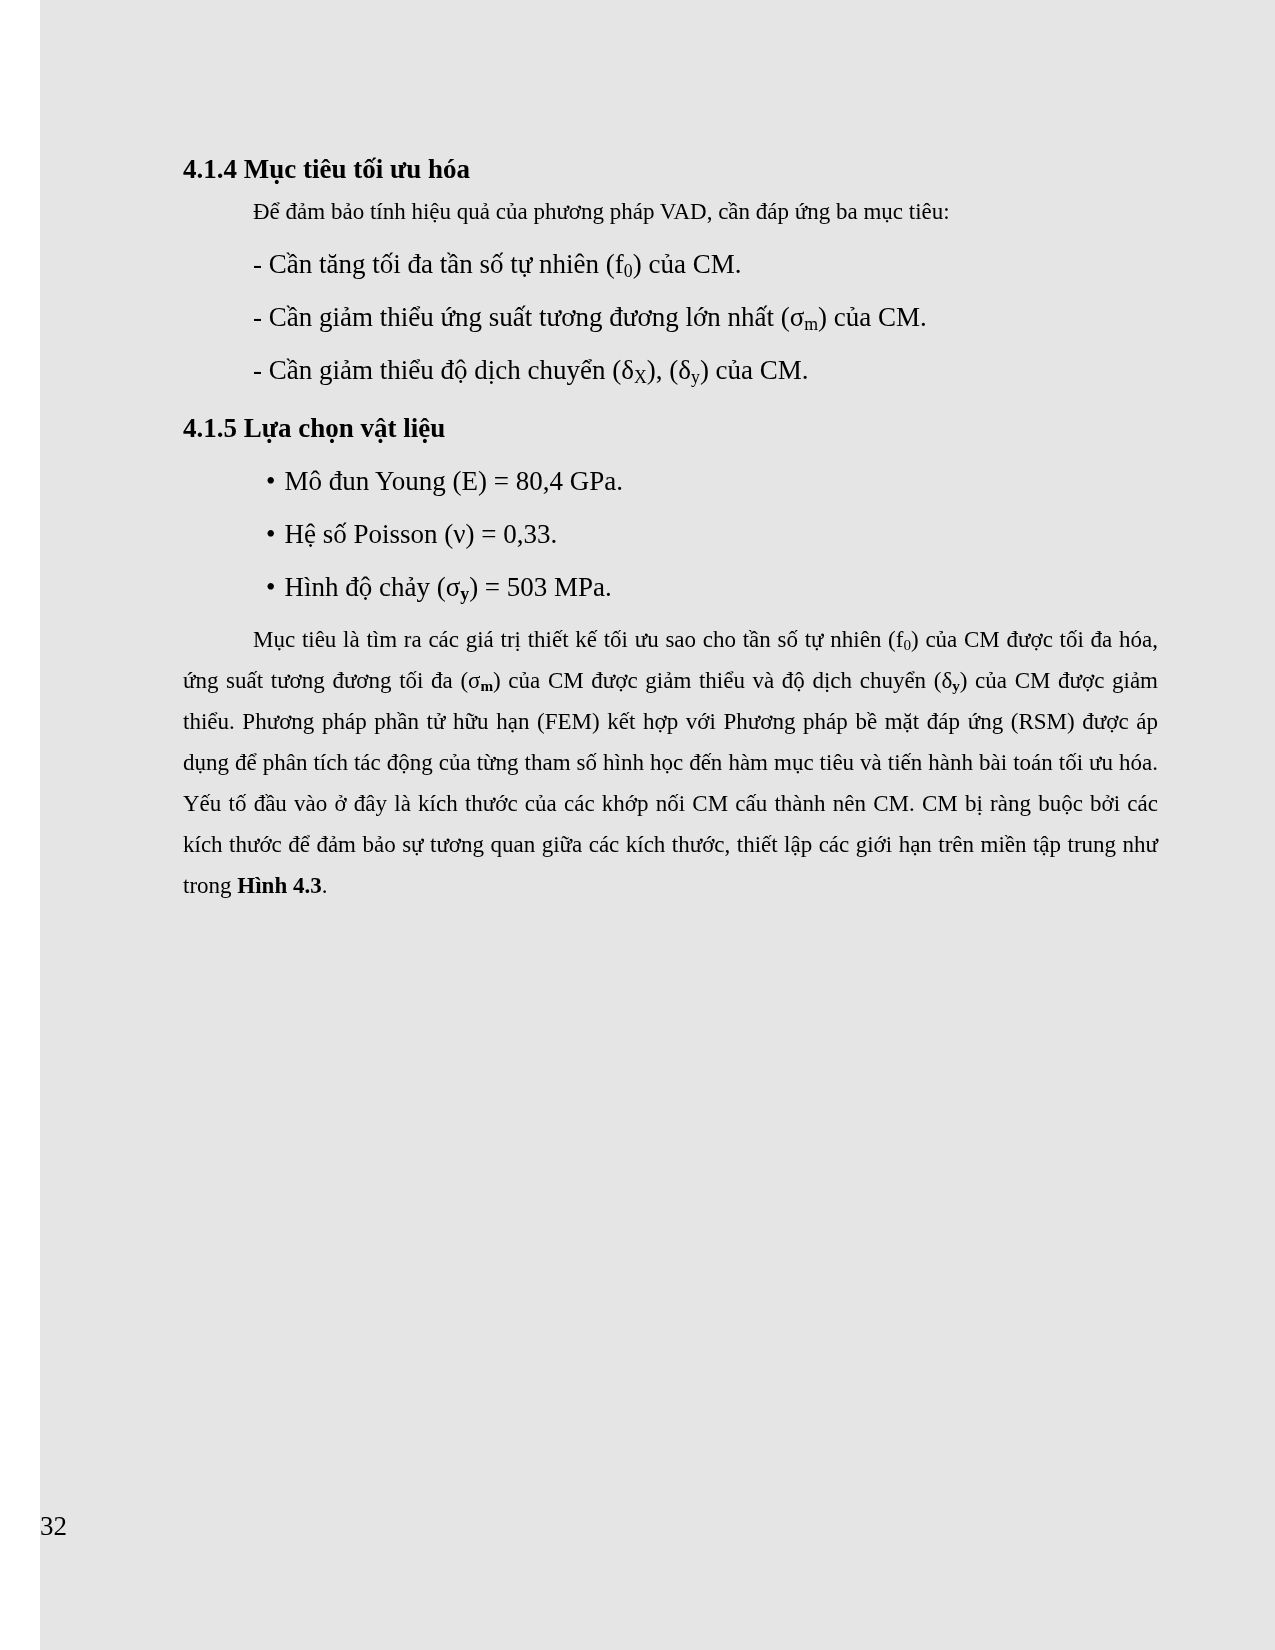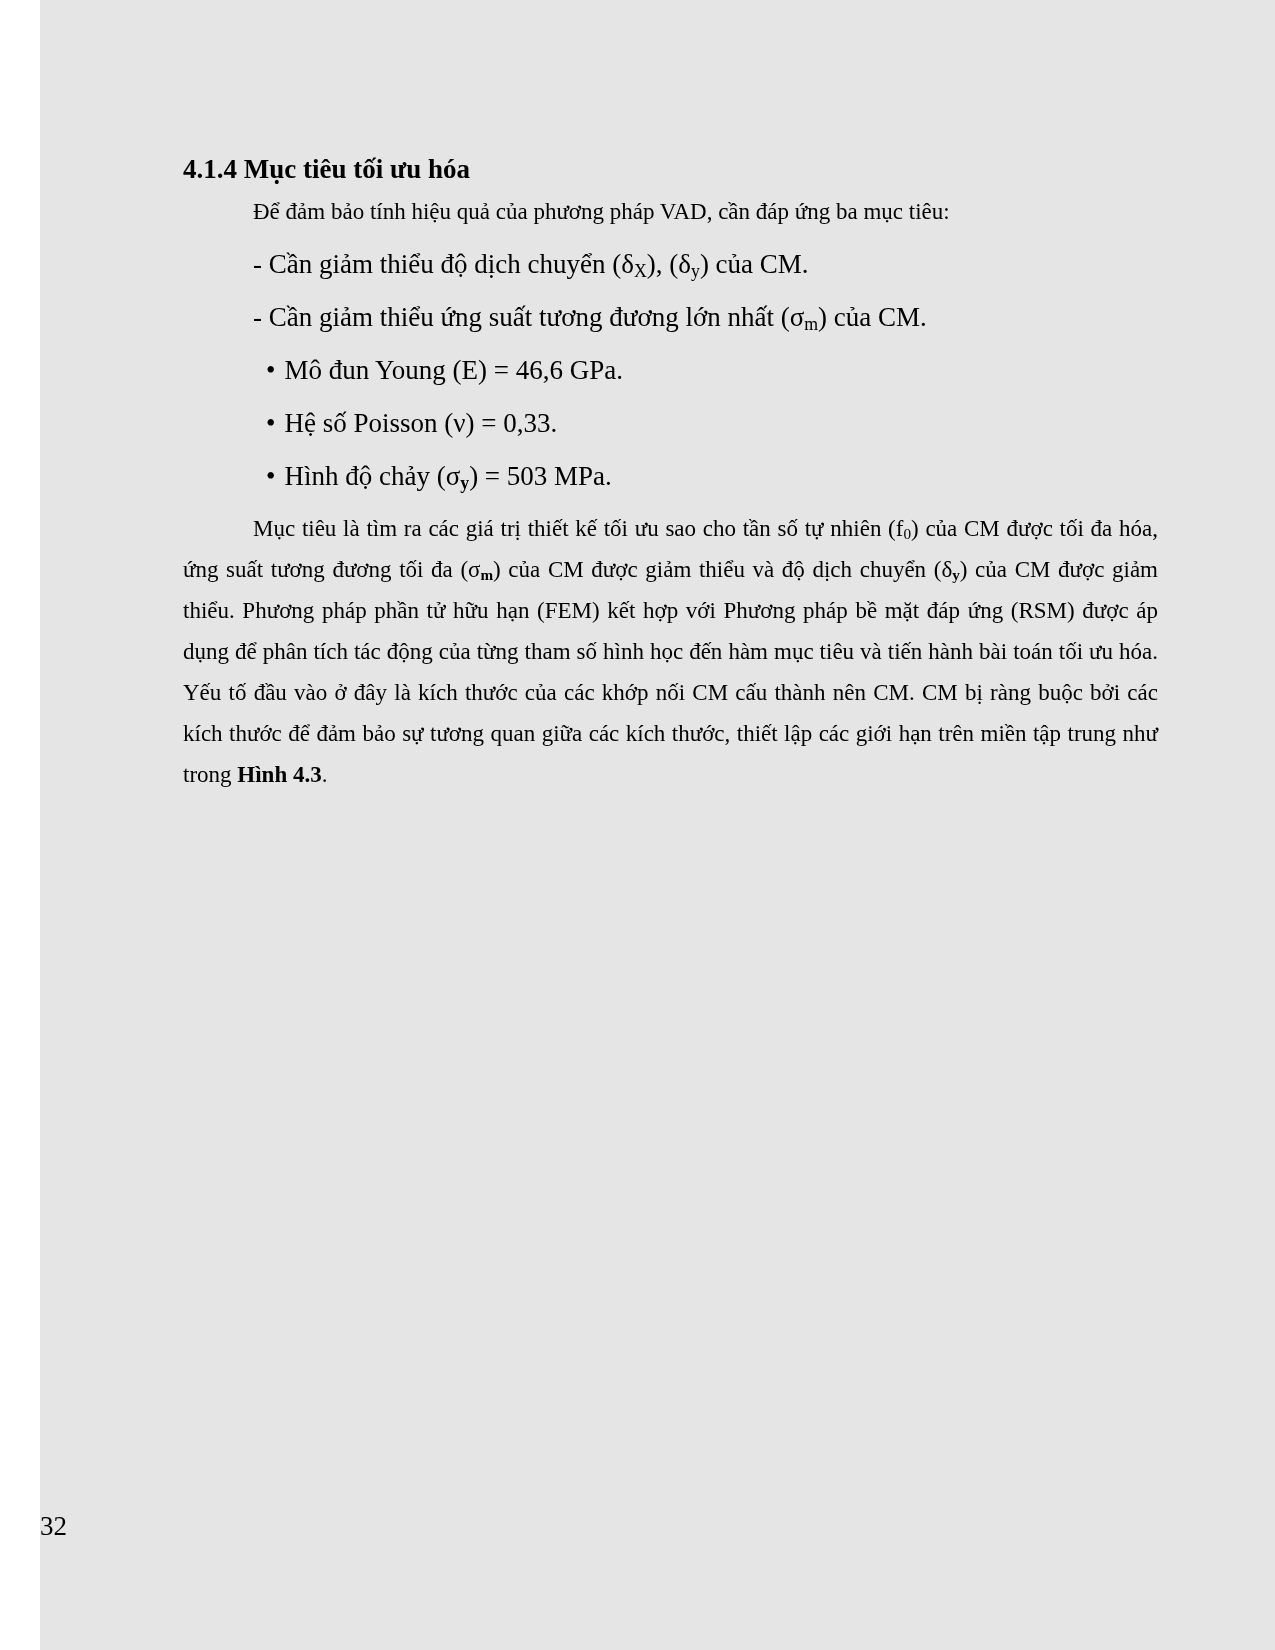--- a/index.html
+++ b/index.html
@@ -76,26 +76,28 @@
   }
 </style>
 </head>
 <body>
 
 <div class="page">
 
   <section>
     <h2 class="heading">4.1.4 Mục tiêu tối ưu hóa</h2>
     <p class="para indent-first mt-p414">Để đảm bảo tính hiệu quả của phương pháp VAD, cần đáp ứng ba mục tiêu:</p>
+    <p class="dash-item"><span>- Cần tăng tối đa tần số tự nhiên (f</span><sub>0</sub><span>) của CM.</span></p>
+    <p class="dash-item"><span>- Cần giảm thiểu ứng suất tương đương lớn nhất (σ</span><sub>m</sub><span>) của CM.</span></p>
     <p class="dash-item"><span>- Cần giảm thiểu độ dịch chuyển (δ</span><sub>X</sub><span>), (δ</span><sub>y</sub><span>) của CM.</span></p>
-    <p class="dash-item"><span>- Cần giảm thiểu ứng suất tương đương lớn nhất (σ</span><sub>m</sub><span>) của CM.</span></p>
   </section>
 
   <section>
-    <p class="bullet-item"><span class="bullet-marker">•</span><span><span>Mô đun Young (E) = 46,6 GPa.</span></span></p>
+    <h2 class="heading mt-h415">4.1.5 Lựa chọn vật liệu</h2>
+    <p class="bullet-item"><span class="bullet-marker">•</span><span><span>Mô đun Young (E) = 80,4 GPa.</span></span></p>
     <p class="bullet-item"><span class="bullet-marker">•</span><span><span>Hệ số Poisson (ν) = 0,33.</span></span></p>
     <p class="bullet-item"><span class="bullet-marker">•</span><span><span>Hình độ chảy (σ</span><sub style="font-weight: 700;">y</sub><span>) = 503 MPa.</span></span></p>
   </section>
 
   <section>
     <p class="para indent-first justify mt-p416"><span>Mục tiêu là tìm ra các giá trị thiết kế tối ưu sao cho tần số tự nhiên (f</span><sub>0</sub><span>) của CM được tối đa hóa, ứng suất tương đương tối đa (σ</span><sub style="font-weight: 700;">m</sub><span>) của CM được giảm thiểu và độ dịch chuyển (δ</span><sub style="font-weight: 700;">y</sub><span>) của CM được giảm thiểu. Phương pháp phần tử hữu hạn (FEM) kết hợp với Phương pháp bề mặt đáp ứng (RSM) được áp dụng để phân tích tác động của từng tham số hình học đến hàm mục tiêu và tiến hành bài toán tối ưu hóa. Yếu tố đầu vào ở đây là kích thước của các khớp nối CM cấu thành nên CM. CM bị ràng buộc bởi các kích thước để đảm bảo sự tương quan giữa các kích thước, thiết lập các giới hạn trên miền tập trung như trong </span><span style="font-weight: 700;">Hình 4.3</span><span>.</span></p>
   </section>
 
   <div class="page-number">32</div>
 

